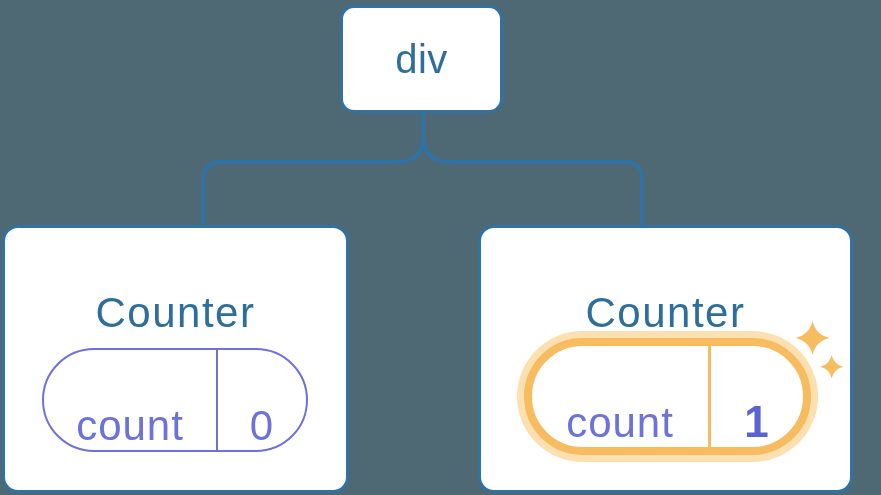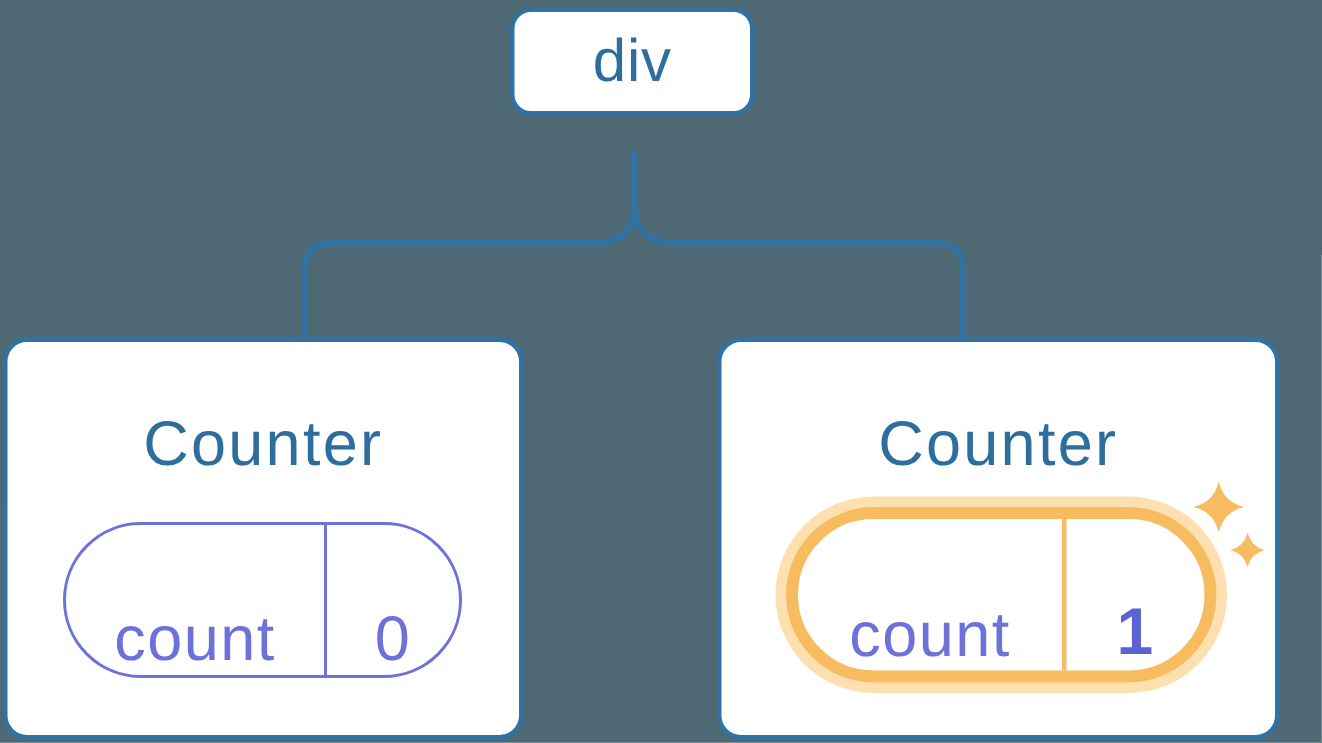--- a/index.html
+++ b/index.html
@@ -14,35 +14,35 @@
   }
   html,body{margin:0;padding:0;}
   body{font-family:"Liberation Sans", sans-serif;}
   .canvas{
     position:relative;width:881px;height:495px;background:var(--bg);overflow:hidden;
   }
   .connectors{position:absolute;left:0;top:0;}
   .conn{fill:none;stroke:var(--border);stroke-width:4;}
 
   .node-root{
-    position:absolute;left:340px;top:5px;width:163px;height:72px;
+    position:absolute;left:340px;top:5px;width:163px;height:108px;
     background:var(--card);border:3px solid var(--border);border-radius:14px;
     box-sizing:border-box;display:flex;align-items:center;justify-content:center;
   }
   .node-label{font-size:40px;color:var(--ntext);font-weight:500;letter-spacing:0.5px;}
 
   .card{
     position:absolute;top:225px;height:268px;background:var(--card);
     border:3px solid var(--border);border-radius:16px;box-sizing:border-box;
   }
   .card-left{left:2px;width:347px;}
   .card-right{left:478px;width:375px;}
 
   .card-title{
-    text-align:center;margin-top:44px;font-size:42px;font-weight:500;
+    text-align:center;margin-top:61px;font-size:42px;font-weight:500;
     color:var(--ntext);letter-spacing:1.5px;
   }
 
   .pill{
     position:absolute;box-sizing:border-box;display:flex;background:var(--card);
   }
   .pill-plain{
     left:37px;top:120px;width:266px;height:104px;
     border:2px solid var(--purple);border-radius:60px;
   }

